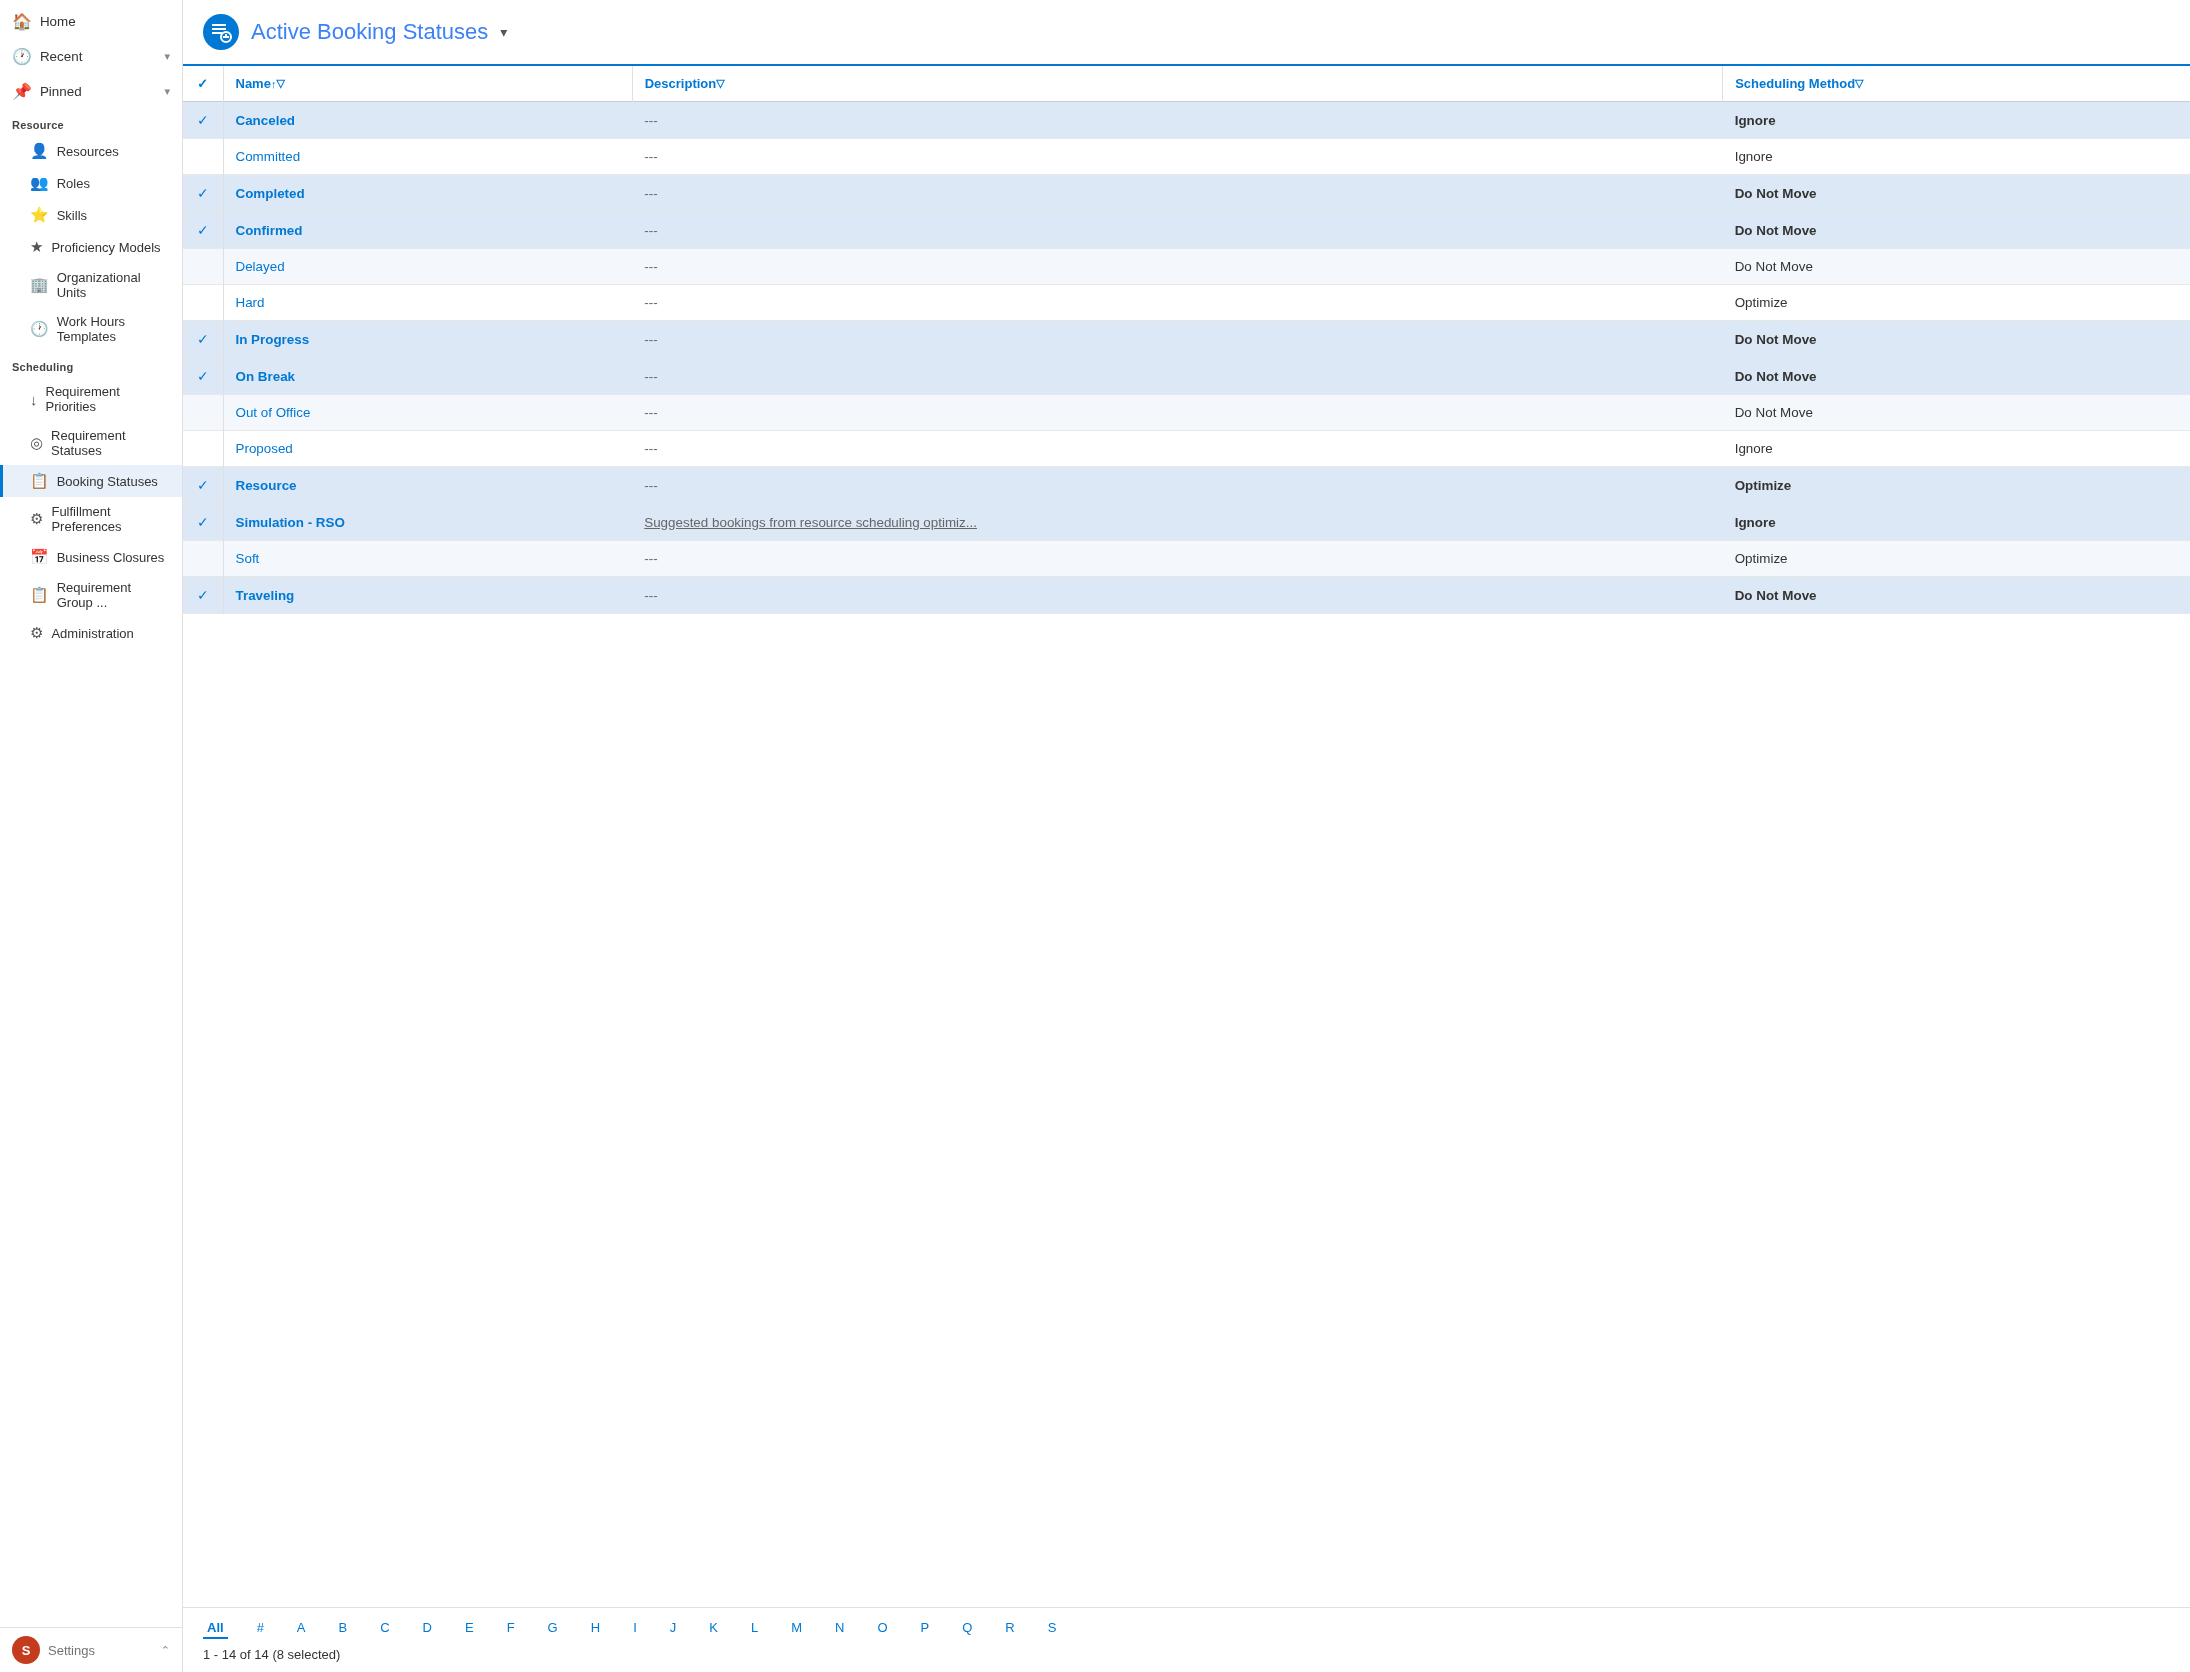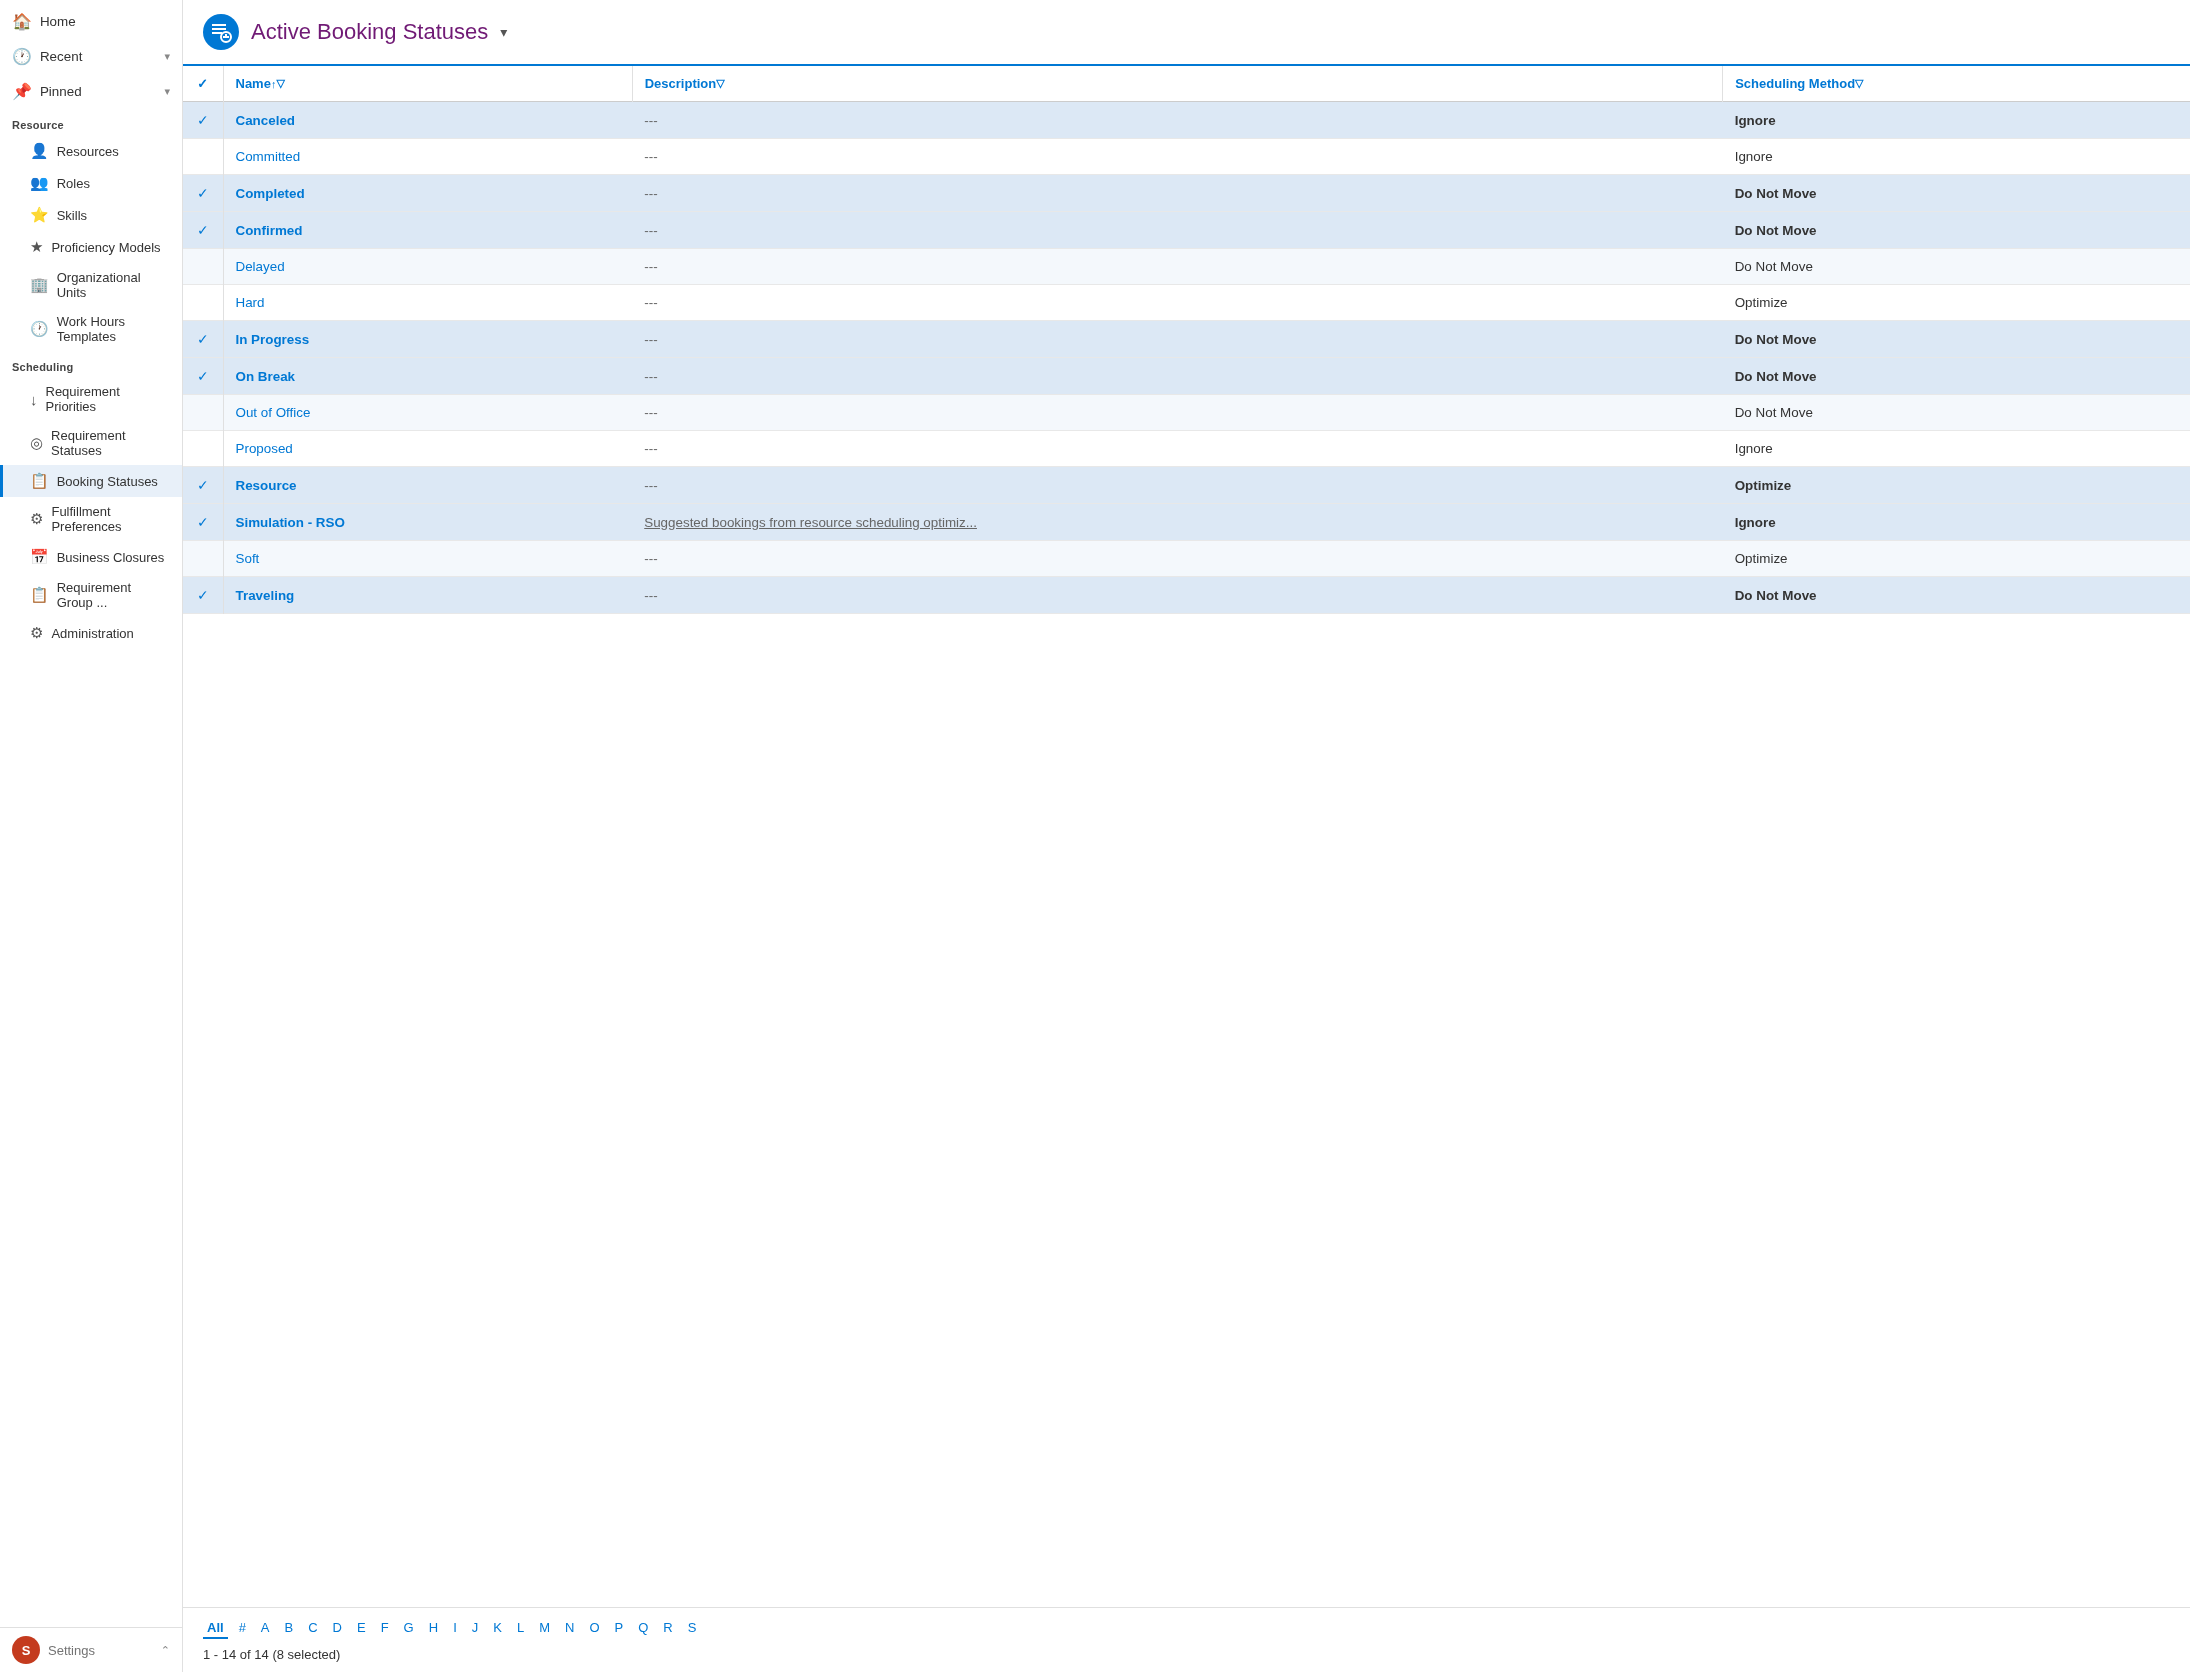--- a/index.html
+++ b/index.html
@@ -92,21 +92,21 @@
     .page-header .app-icon {
       width: 36px; height: 36px;
       border-radius: 50%;
       background: #0078d4;
       display: flex; align-items: center; justify-content: center;
       color: #fff; font-size: 18px;
     }
     .page-header .title {
       font-size: 22px;
       font-weight: 300;
-      color: #701a75;
+      color: #3b82f6;
     }
     .page-header .dropdown-icon {
       font-size: 14px;
       color: #555;
       cursor: pointer;
     }
 
     
     .table-container {
       flex: 1;
@@ -176,21 +176,21 @@
 
     .check-mark { color: #0078d4; font-size: 14px; }
 
     
     .pagination-bar {
       border-top: 1px solid #e0e0e0;
       padding: 10px 20px;
     }
     .alpha-nav {
       display: flex;
-      gap: 7px;
+      gap: 25px;
       margin-bottom: 8px;
     }
     .alpha-nav span {
       font-size: 13px;
       color: #0078d4;
       cursor: pointer;
       padding: 2px 4px;
     }
     .alpha-nav span.active {
       font-weight: 700;

